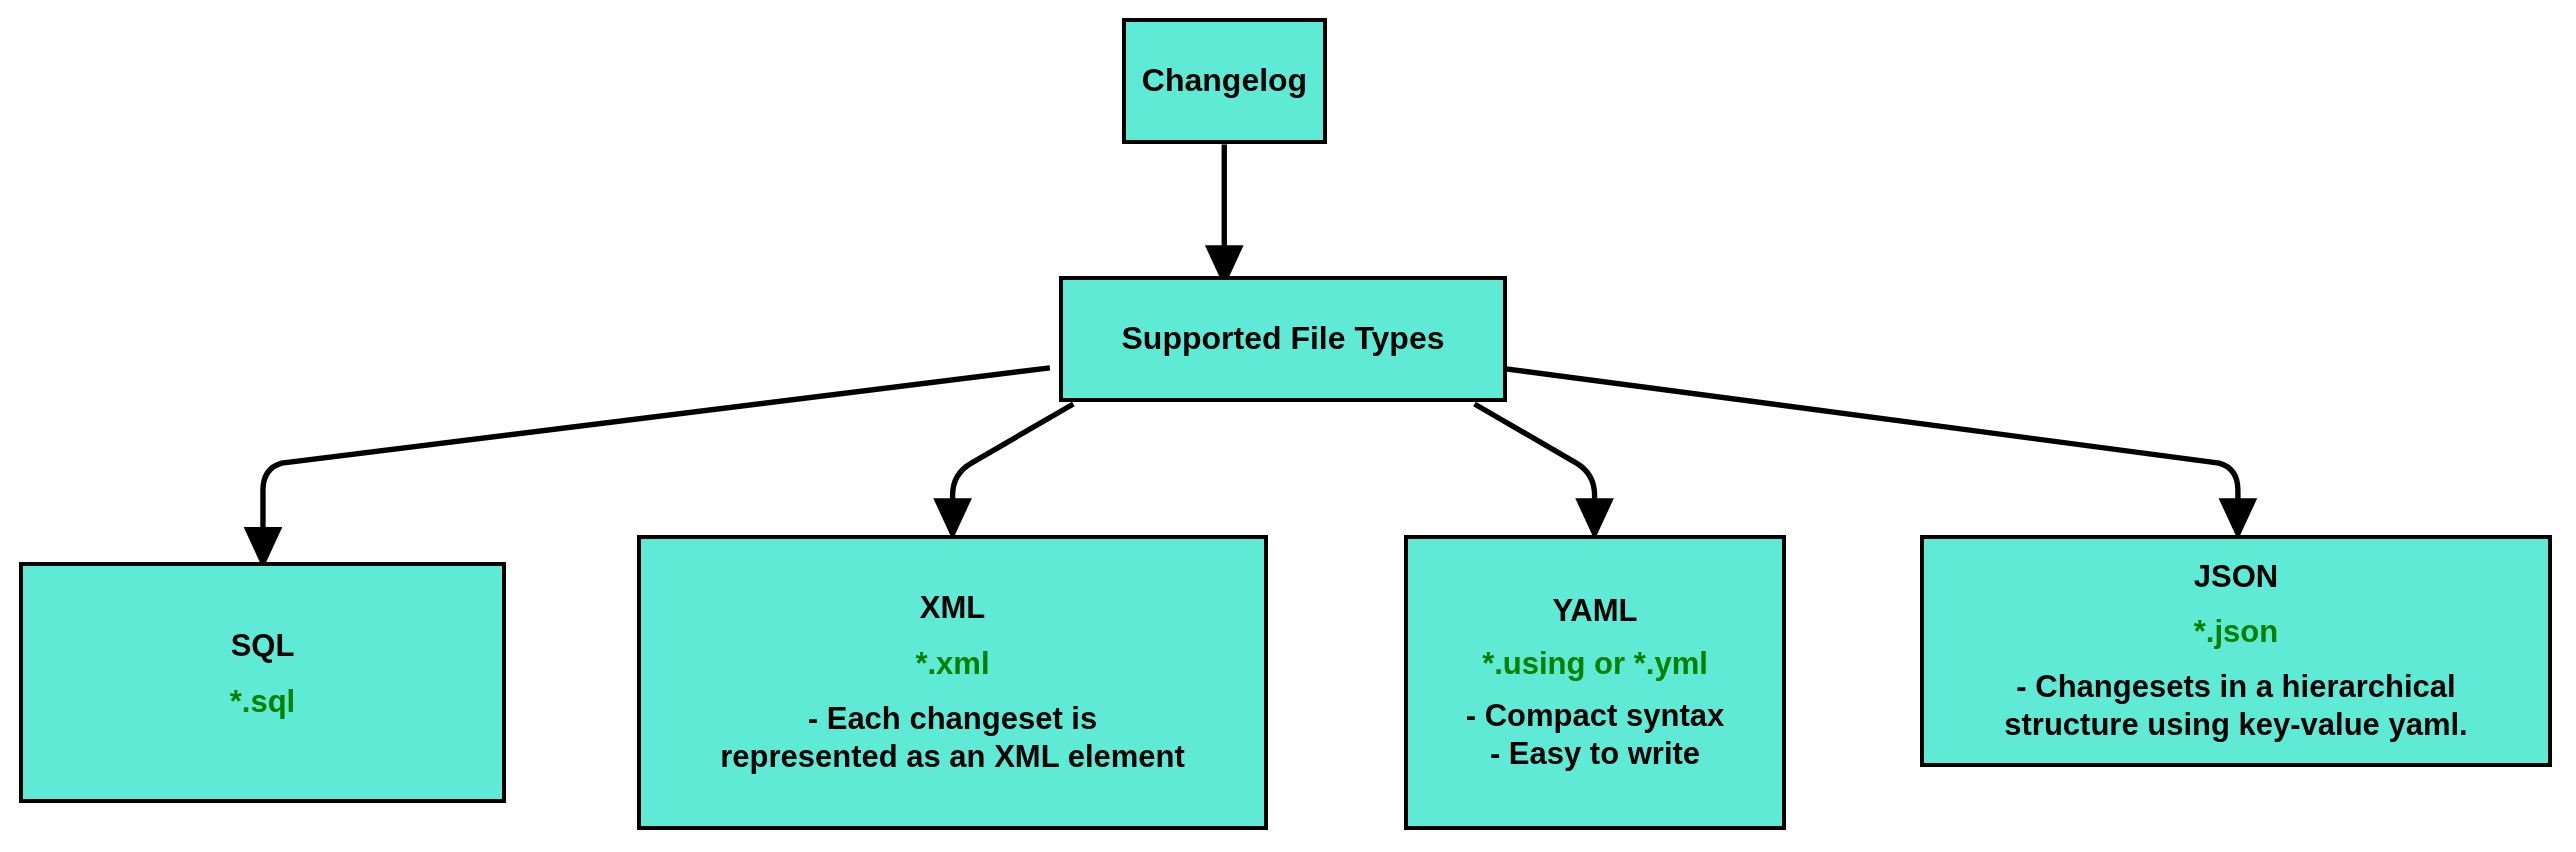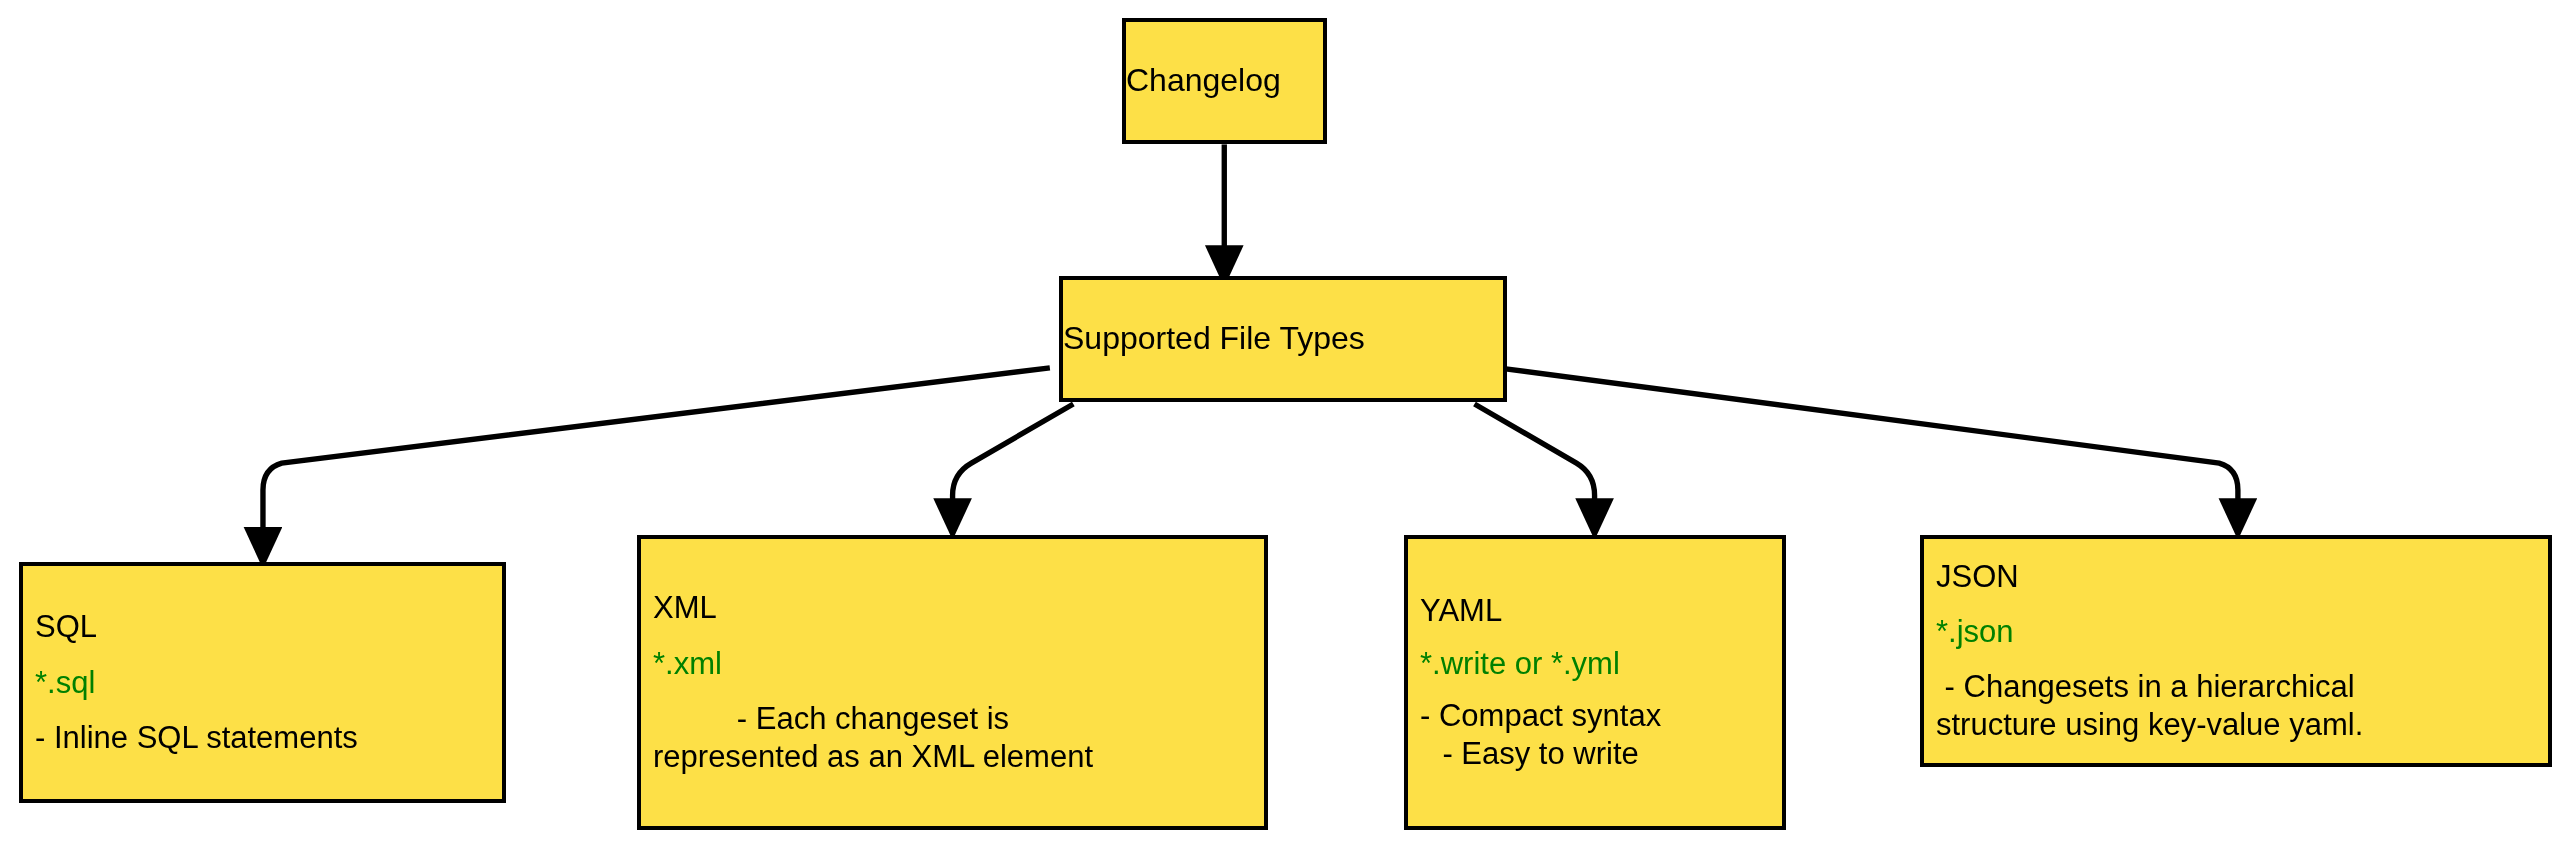--- a/index.html
+++ b/index.html
@@ -22,30 +22,31 @@
     position: absolute;
     left: 0;
     top: 0;
     width: 2576px;
     height: 853px;
     pointer-events: none;
   }
   .node {
     position: absolute;
     box-sizing: border-box;
-    background: #fde047;
+    background: #5eead4;
     border: 4.7px solid #000000;
     display: flex;
     flex-direction: column;
-    align-items: flex-start;
+    align-items: center;
     justify-content: center;
     text-align: center;
     color: #000000;
     line-height: 1.22;
     z-index: 2;
+    font-weight: bold;
   }
   .node .line {
     display: block;
     white-space: pre-line;
   }
   .node .title {
     font-size: 31px;
   }
   .node .ext {
     font-size: 31px;
@@ -114,36 +115,35 @@
 
   <div class="node" id="node-supported">
     <span class="line title">Supported File Types</span>
   </div>
 
   <div class="node" id="node-sql">
     <span class="line title">SQL</span>
     <span class="gap-md"></span>
     <span class="line ext">*.sql</span>
     <span class="gap-md"></span>
-    <span class="line desc">- Inline SQL statements</span>
   </div>
 
   <div class="node" id="node-xml">
     <span class="line title">XML</span>
     <span class="gap-md"></span>
     <span class="line ext">*.xml</span>
     <span class="gap-md"></span>
     <span class="line desc">- Each changeset is
 represented as an XML element</span>
   </div>
 
   <div class="node" id="node-yaml">
     <span class="line title">YAML</span>
     <span class="gap-sm"></span>
-    <span class="line ext">*.write or *.yml</span>
+    <span class="line ext">*.using or *.yml</span>
     <span class="gap-sm"></span>
     <span class="line desc">- Compact syntax
 - Easy to write</span>
   </div>
 
   <div class="node" id="node-json">
     <span class="line title">JSON</span>
     <span class="gap-md"></span>
     <span class="line ext">*.json</span>
     <span class="gap-md"></span>

